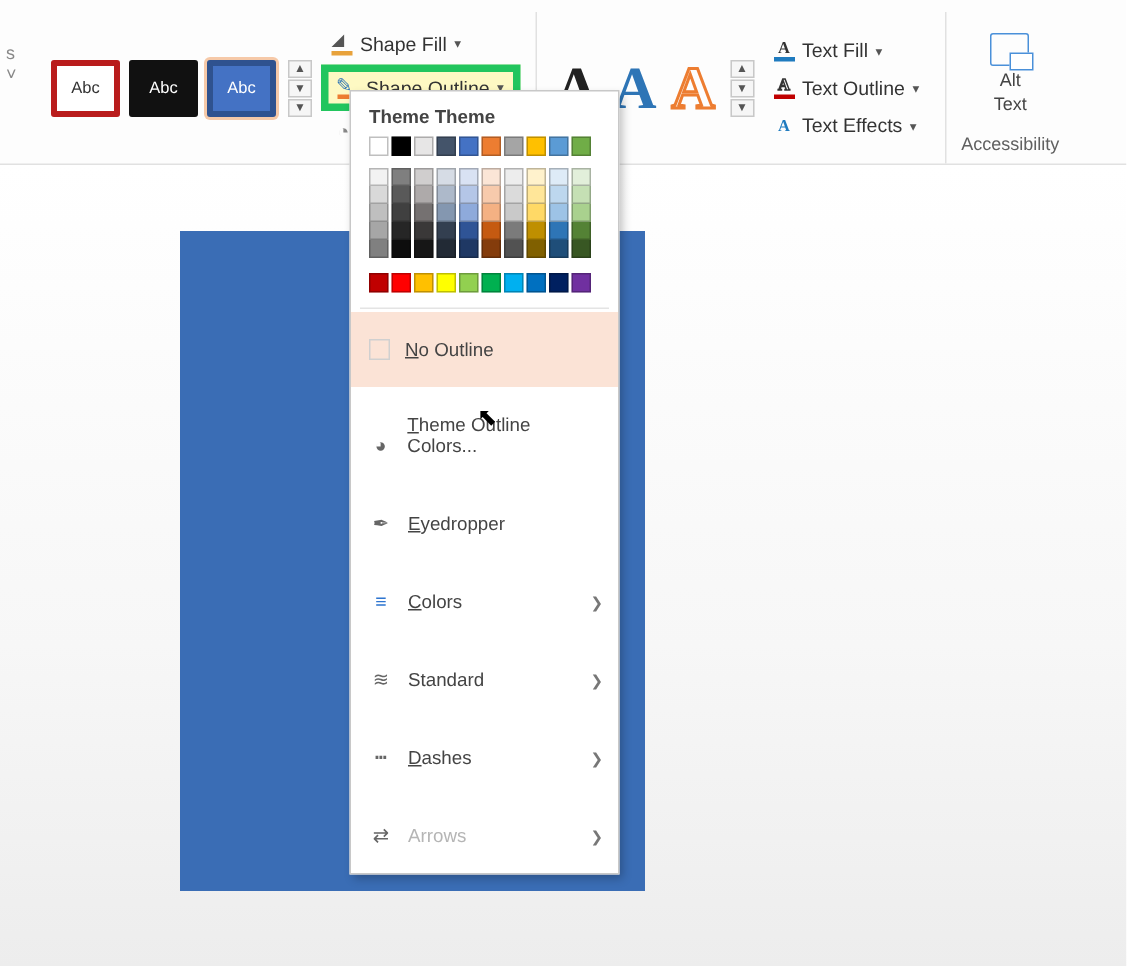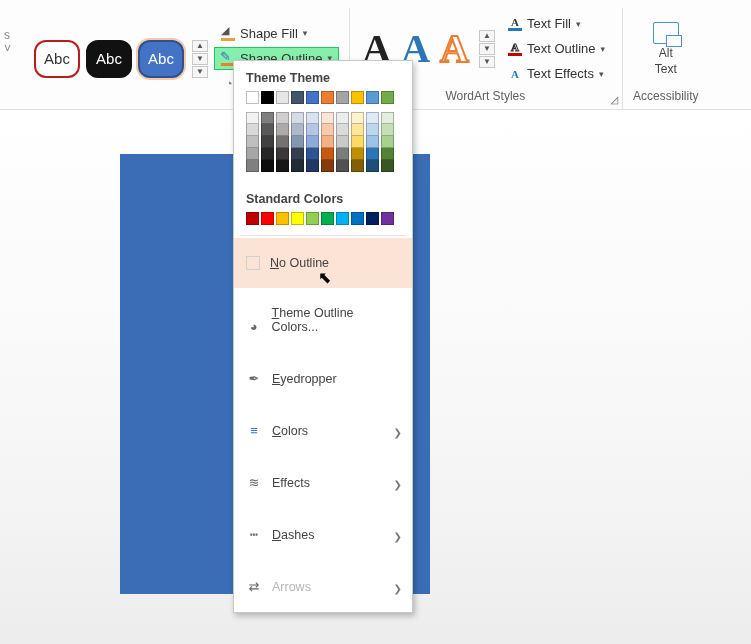--- a/index.html
+++ b/index.html
@@ -4,31 +4,31 @@
 <style>
   * { box-sizing: border-box; margin: 0; padding: 0; font-family: "Segoe UI", Arial, sans-serif; }
   body { width: 751px; height: 644px; background: #fff; overflow: hidden; position: relative; }
   .ribbon { display: flex; align-items: flex-start; border-bottom: 1px solid #e1e1e1; height: 110px; padding-top: 8px; background: #fdfdfd; }
   .group { display: flex; flex-direction: column; align-items: center; border-right: 1px solid #e1e1e1; height: 100%; padding: 0 10px; }
   .group-content { display: flex; align-items: center; flex: 1; gap: 6px; }
   .group-label { font-size: 12px; color: #606060; padding-bottom: 6px; }
   .dialog-launch { font-size: 10px; color: #606060; align-self: flex-end; margin-right: -6px; margin-bottom: 4px; }
 
   
-  .style-tile { width: 46px; height: 38px; border: 2px solid #b91c1c; border-radius: 12px; display: flex; align-items: center; justify-content: center; font-size: 15px; cursor: pointer; }
+  .style-tile { width: 46px; height: 38px; border: 4px solid #b91c1c; border-radius: 2px; display: flex; align-items: center; justify-content: center; font-size: 11px; cursor: pointer; }
   .tile-white { background: #fff; color: #333; }
   .tile-black { background: #111; color: #fff; border-color: #111; }
   .tile-blue  { background: #4472c4; color: #fff; border-color: #2f528f; box-shadow: 0 0 0 2px #f6c9a8; }
   .gallery-arrows { display: flex; flex-direction: column; gap: 1px; margin-left: 2px; }
   .gallery-arrows span { width: 16px; height: 12px; border: 1px solid #c8c8c8; font-size: 8px; line-height: 10px; text-align: center; color: #555; background: #f6f6f6; cursor: pointer; }
 
   
   .shape-btns { display: flex; flex-direction: column; gap: 2px; align-items: flex-start; }
   .ribbon-btn { display: flex; align-items: center; gap: 5px; font-size: 13px; color: #333; padding: 3px 6px; border: 1px solid transparent; cursor: pointer; white-space: nowrap; }
-  .ribbon-btn.active { background: #86efac; border: 1px solid #22c55e; }
+  .ribbon-btn.active { background: #fef9c3; border: 5px solid #22c55e; }
   .ribbon-btn .caret { font-size: 9px; color: #555; }
   .paintbucket { width: 14px; height: 14px; position: relative; }
   .paintbucket::before { content: "◢"; font-size: 11px; color: #555; position: absolute; left: 0; top: -2px; }
   .paintbucket::after { content: ""; position: absolute; bottom: -1px; left: 0; width: 14px; height: 3px; background: #e8a23b; }
   .pen-icon { width: 14px; height: 14px; position: relative; }
   .pen-icon::before { content: "✎"; font-size: 13px; color: #2e75b6; position: absolute; left: -1px; top: -2px; }
   .pen-icon::after { content: ""; position: absolute; bottom: -1px; left: 0; width: 14px; height: 3px; background: #ed7d31; }
   .fx-icon::before { content: "◔"; color: #888; font-size: 13px; }
 
   
@@ -131,25 +131,20 @@
           <span>Text Outline</span>
           <span class="caret">▾</span>
         </div>
         <div class="ribbon-btn">
           <span class="txt-icon txt-fx">A</span>
           <span>Text Effects</span>
           <span class="caret">▾</span>
         </div>
       </div>
     </div>
-    <div style="display:flex;width:100%;justify-content:space-between;align-items:flex-end">
-      <span></span>
-      <span class="group-label">WordArt Styles</span>
-      <span class="dialog-launch">◿</span>
-    </div>
   </div>
 
   <div class="group" style="border-right:none">
     <div class="group-content">
       <div class="alt-text-btn">
         <span class="alt-text-icon"></span>
         <span>Alt</span>
         <span>Text</span>
       </div>
     </div>
@@ -240,21 +235,20 @@
         <div class="sw" style="background: rgb(31, 78, 121);"></div>
       </div>
       <div class="col">
         <div class="sw" style="background: rgb(226, 239, 218);"></div>
         <div class="sw" style="background: rgb(197, 224, 180);"></div>
         <div class="sw" style="background: rgb(169, 209, 142);"></div>
         <div class="sw" style="background: rgb(84, 130, 53);"></div>
         <div class="sw" style="background: rgb(56, 87, 35);"></div>
       </div>
     </div>
-  <div class="dd-section-title">Standard Colors</div>
   <div class="dd-swatches" id="standard-row">
       <div class="sw" style="background: rgb(192, 0, 0);"></div>
       <div class="sw" style="background: rgb(255, 0, 0);"></div>
       <div class="sw" style="background: rgb(255, 192, 0);"></div>
       <div class="sw" style="background: rgb(255, 255, 0);"></div>
       <div class="sw" style="background: rgb(146, 208, 80);"></div>
       <div class="sw" style="background: rgb(0, 176, 80);"></div>
       <div class="sw" style="background: rgb(0, 176, 240);"></div>
       <div class="sw" style="background: rgb(0, 112, 192);"></div>
       <div class="sw" style="background: rgb(0, 32, 96);"></div>
@@ -274,21 +268,21 @@
     <span class="dd-icon">✒</span>
     <span class="underline-first">Eyedropper</span>
   </div>
   <div class="dd-item">
     <span class="dd-icon" style="color:#2e75d0">≡</span>
     <span class="underline-first">Colors</span>
     <span class="sub">❯</span>
   </div>
   <div class="dd-item">
     <span class="dd-icon">≋</span>
-    <span>Effects</span>
+    <span>Standard</span>
     <span class="sub">❯</span>
   </div>
   <div class="dd-item">
     <span class="dd-icon">┅</span>
     <span class="underline-first">Dashes</span>
     <span class="sub">❯</span>
   </div>
   <div class="dd-item disabled">
     <span class="dd-icon">⇄</span>
     <span>Arrows</span>

